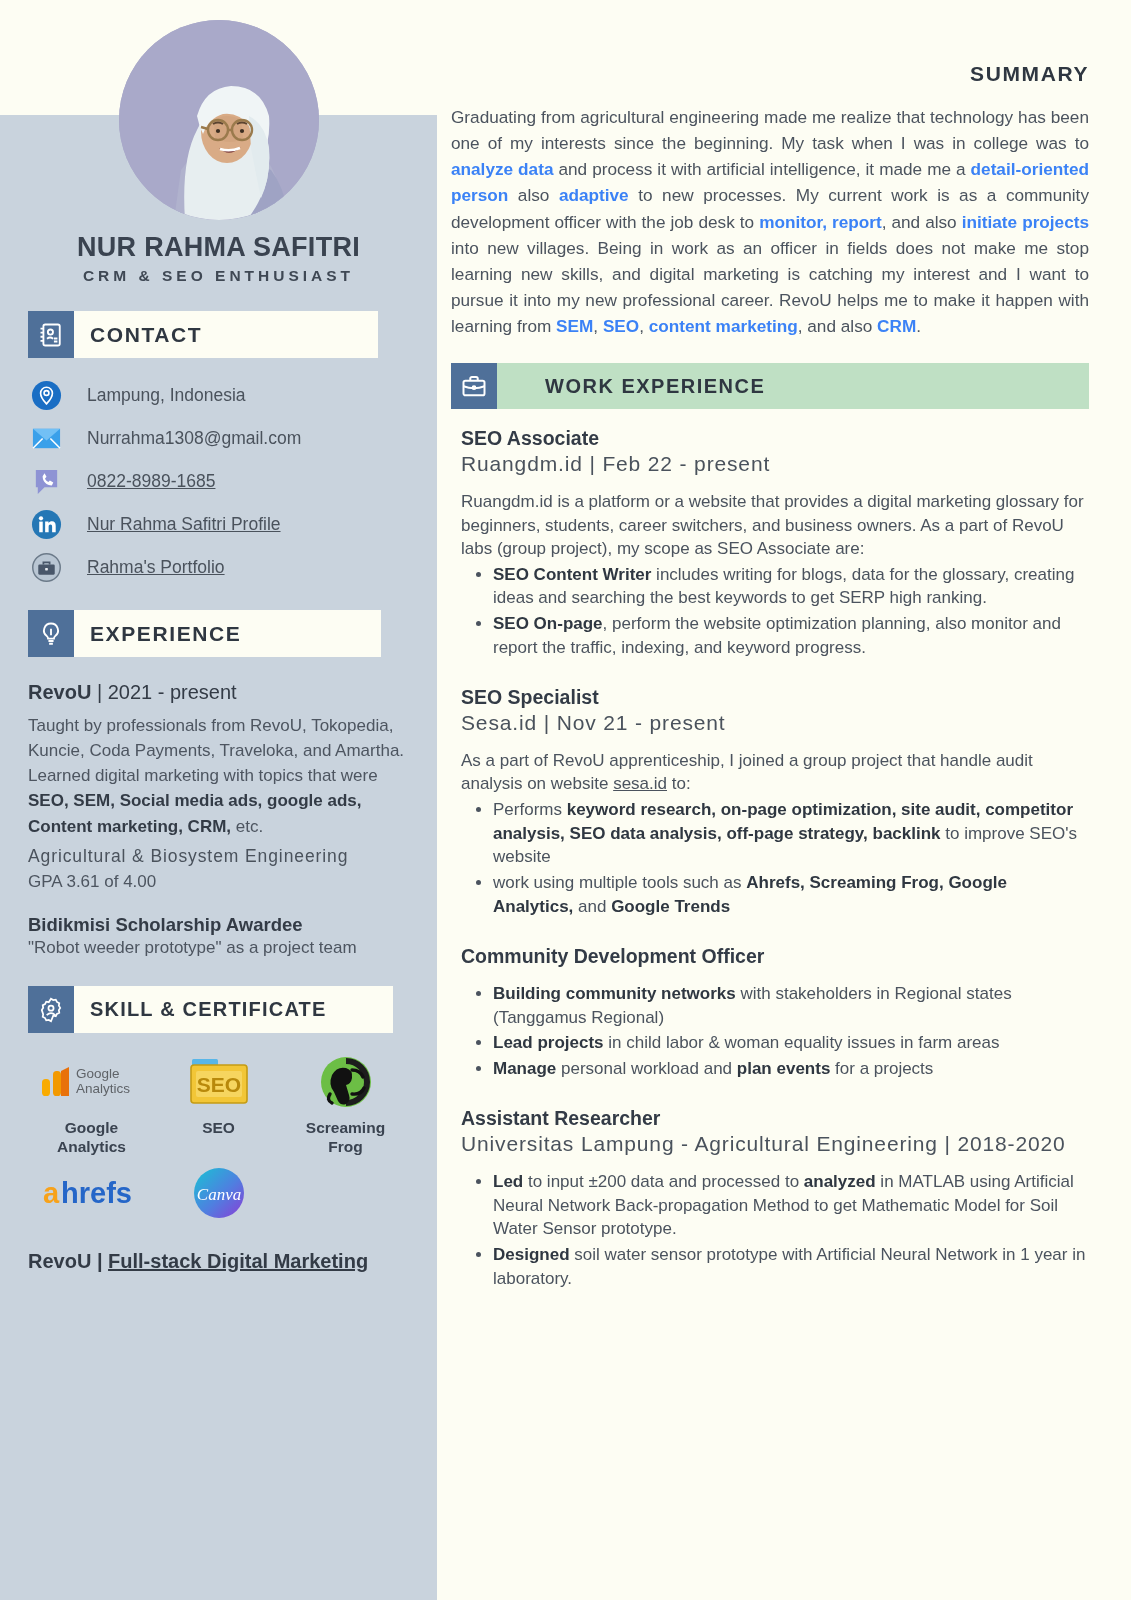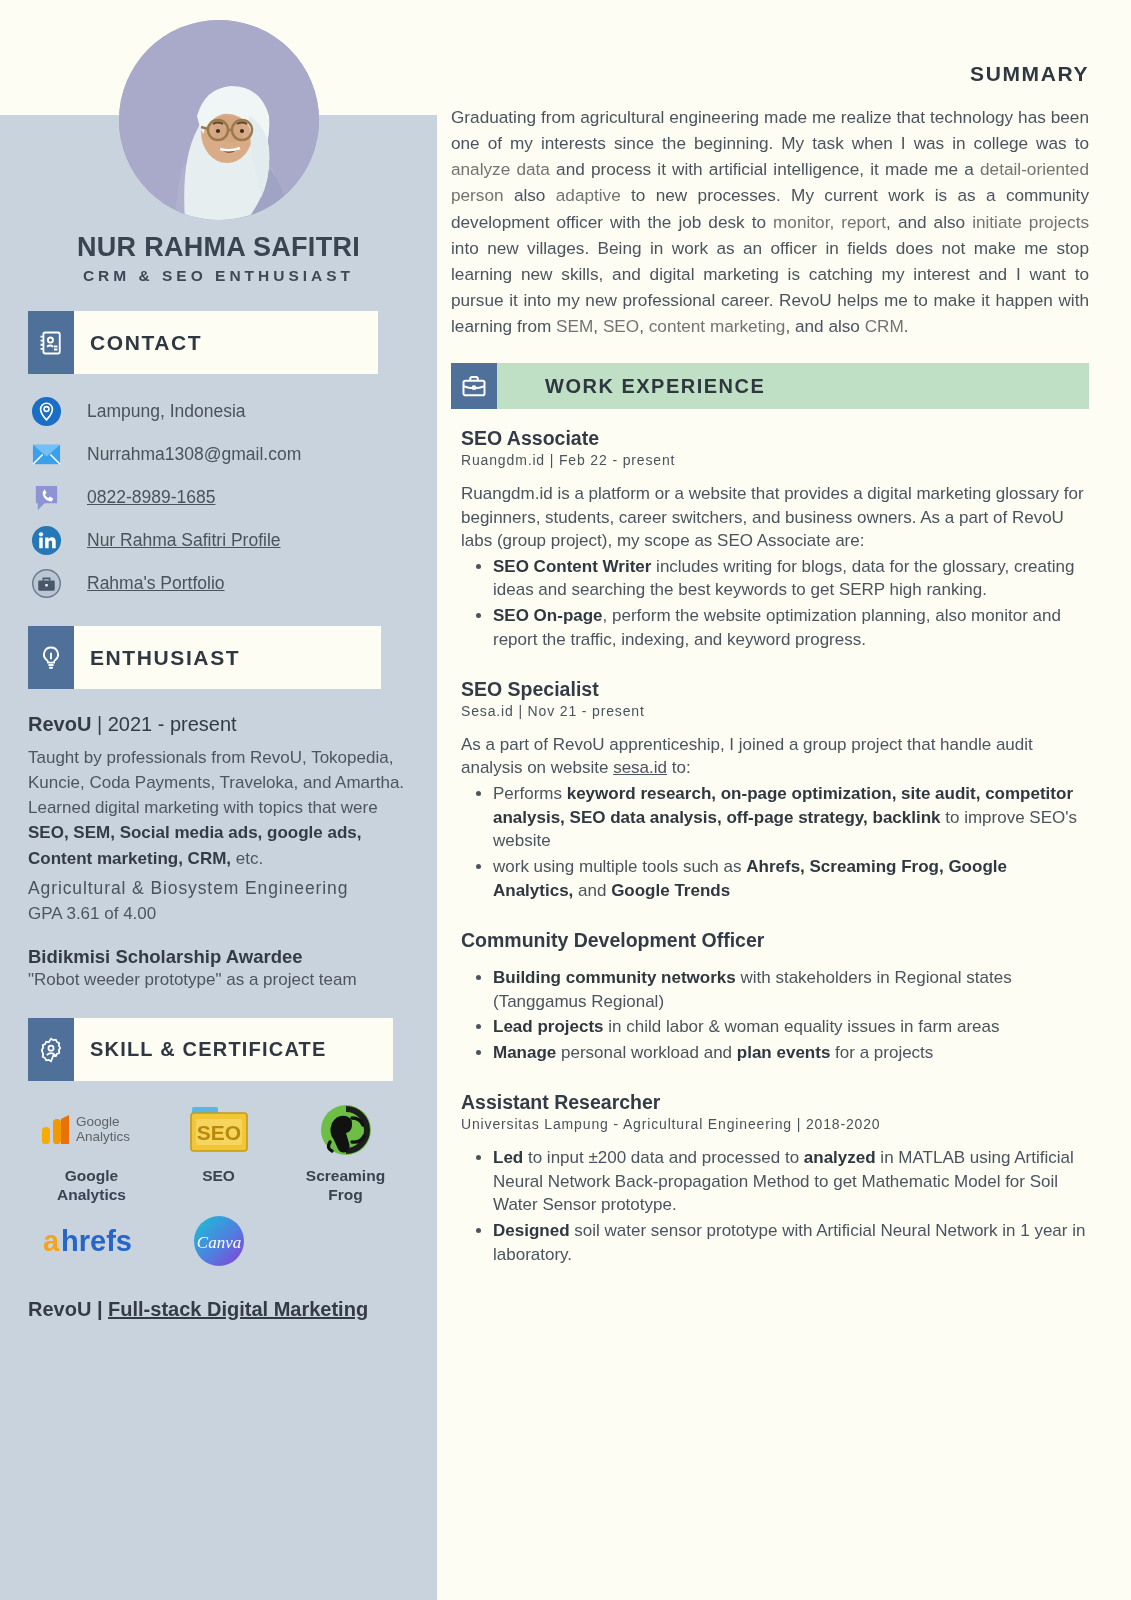--- a/index.html
+++ b/index.html
@@ -50,21 +50,21 @@
     font-size: 15.5px; font-weight: bold;
     letter-spacing: 4.0px;
     color: #3f4854;
     margin-top: 4px;
   }
 
   
   .sec-head {
     display: flex; align-items: stretch;
     margin-top: 26px;
-    height: 63px;
+    height: 47px;
   }
   .sec-icon {
     width: 46px; flex: 0 0 46px;
     background: #4f7099;
     display: flex; align-items: center; justify-content: center;
   }
   .sec-icon svg { width: 28px; height: 28px; }
   .sec-bar {
     flex: 1;
     background: #fdfdf3;
@@ -149,41 +149,41 @@
     font-size: 21px; font-weight: bold; letter-spacing: 1.6px;
     color: #2f3741;
     margin-bottom: 18px;
     text-align: right;
   }
   .summary-text {
     font-size: 17.2px; line-height: 1.52;
     color: #4b535e;
     text-align: justify;
   }
-  .summary-text b { color: #737373; font-weight: normal; }
+  .summary-text b { color: #3b82f6; font-weight: bold; }
 
   .work-head {
     display: flex; align-items: stretch;
     height: 46px;
     margin-top: 24px; margin-bottom: 18px;
   }
   .work-head .sec-icon { background: #4f7099; }
   .work-bar {
     flex: 1; background: #bfe0c4;
     display: flex; align-items: center;
     padding-left: 48px;
     font-size: 20px; font-weight: bold; letter-spacing: 1.5px;
     color: #2f3741;
   }
 
   .job { margin-bottom: 6px; padding-left: 10px; }
   .job-title { font-size: 19.5px; font-weight: bold; color: #333b46; }
   .job-meta {
     margin-top: 2px;
-    font-size: 14px; color: #4a525c; letter-spacing: 0.85px;
+    font-size: 21px; color: #4a525c; letter-spacing: 0.85px;
   }
   .job-desc {
     margin-top: 14px;
     font-size: 17px; line-height: 1.38; color: #4b535e;
   }
   .job-desc .u { text-decoration: underline; }
   ul.bullets {
     margin-top: 2px;
     padding-left: 32px;
   }
@@ -311,21 +311,21 @@
       </div>
 
       <div class="sec-head education">
         <div class="sec-icon">
           <svg viewBox="0 0 24 24" fill="none" stroke="#ffffff" stroke-width="1.6">
             <path d="M12 3a6 6 0 0 0-3.6 10.8c.7.6 1.1 1.3 1.1 2.2h5c0-.9.4-1.6 1.1-2.2A6 6 0 0 0 12 3z"></path>
             <path d="M9.8 18h4.4M10.4 20.4h3.2"></path>
               <path d="M12 7.5v5.5"></path>
           </svg>
         </div>
-        <div class="sec-bar">ENTHUSIAST</div>
+        <div class="sec-bar">EXPERIENCE</div>
       </div>
 
       <div class="edu-head">
         <b>RevoU</b><span> | </span><span>2021 - present</span>
       </div>
       <div class="edu-body">
         <span>Taught by professionals from RevoU, Tokopedia, Kuncie, Coda Payments, Traveloka, and Amartha. Learned digital marketing with topics that were </span><b>SEO, SEM, Social media ads, google ads, Content marketing, CRM,</b><span> etc.</span>
       </div>
 
       <div class="edu-major">Agricultural &amp; Biosystem Engineering</div>

